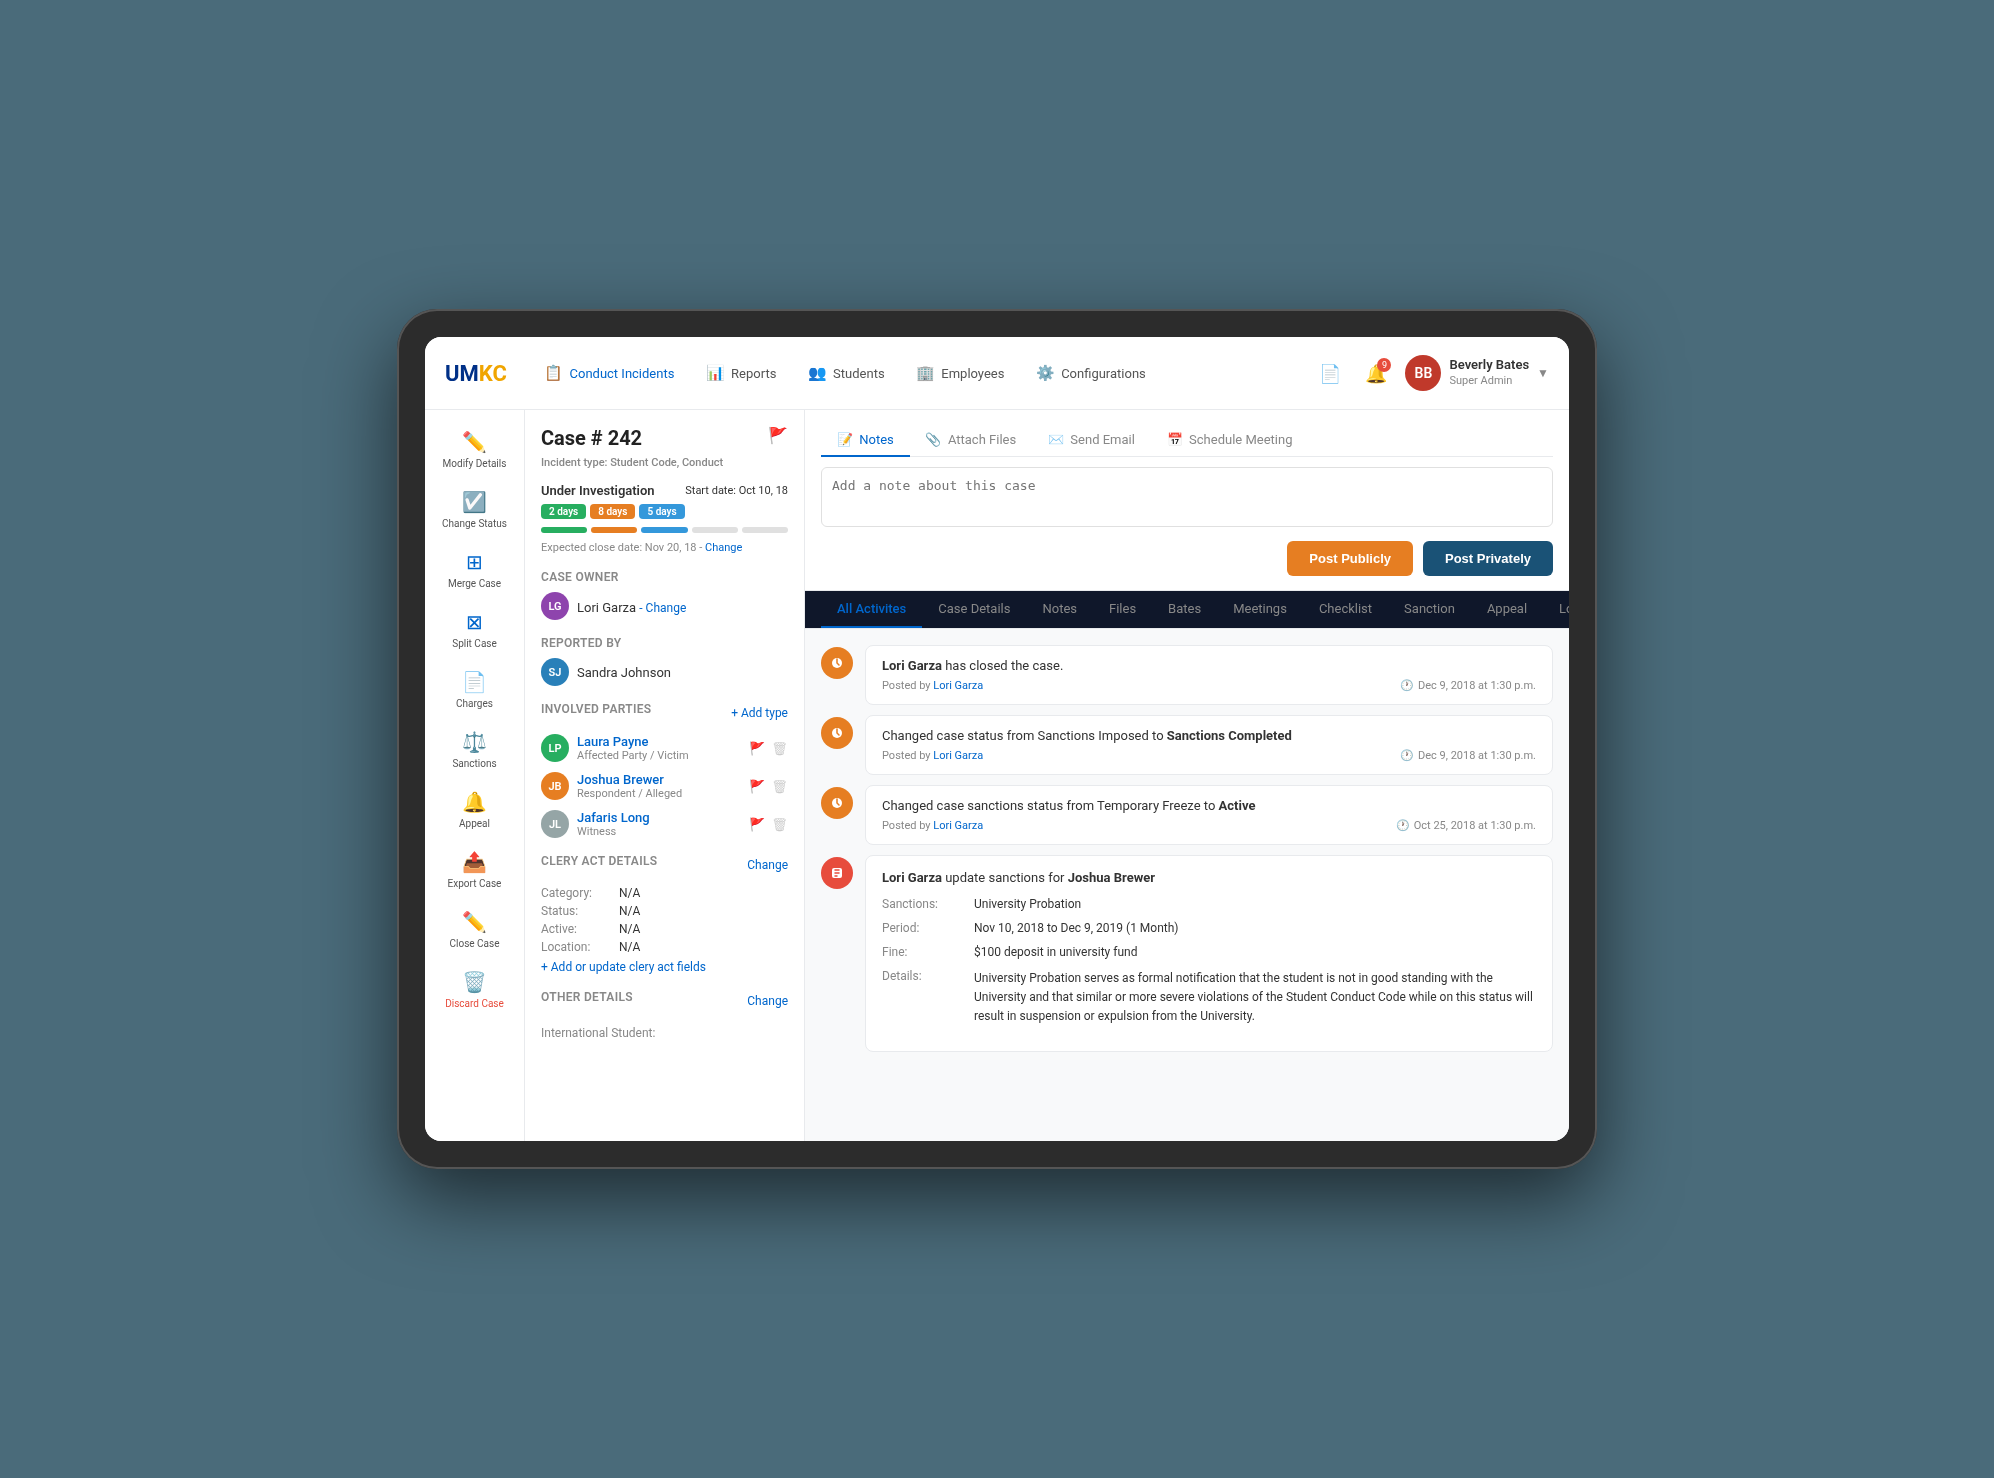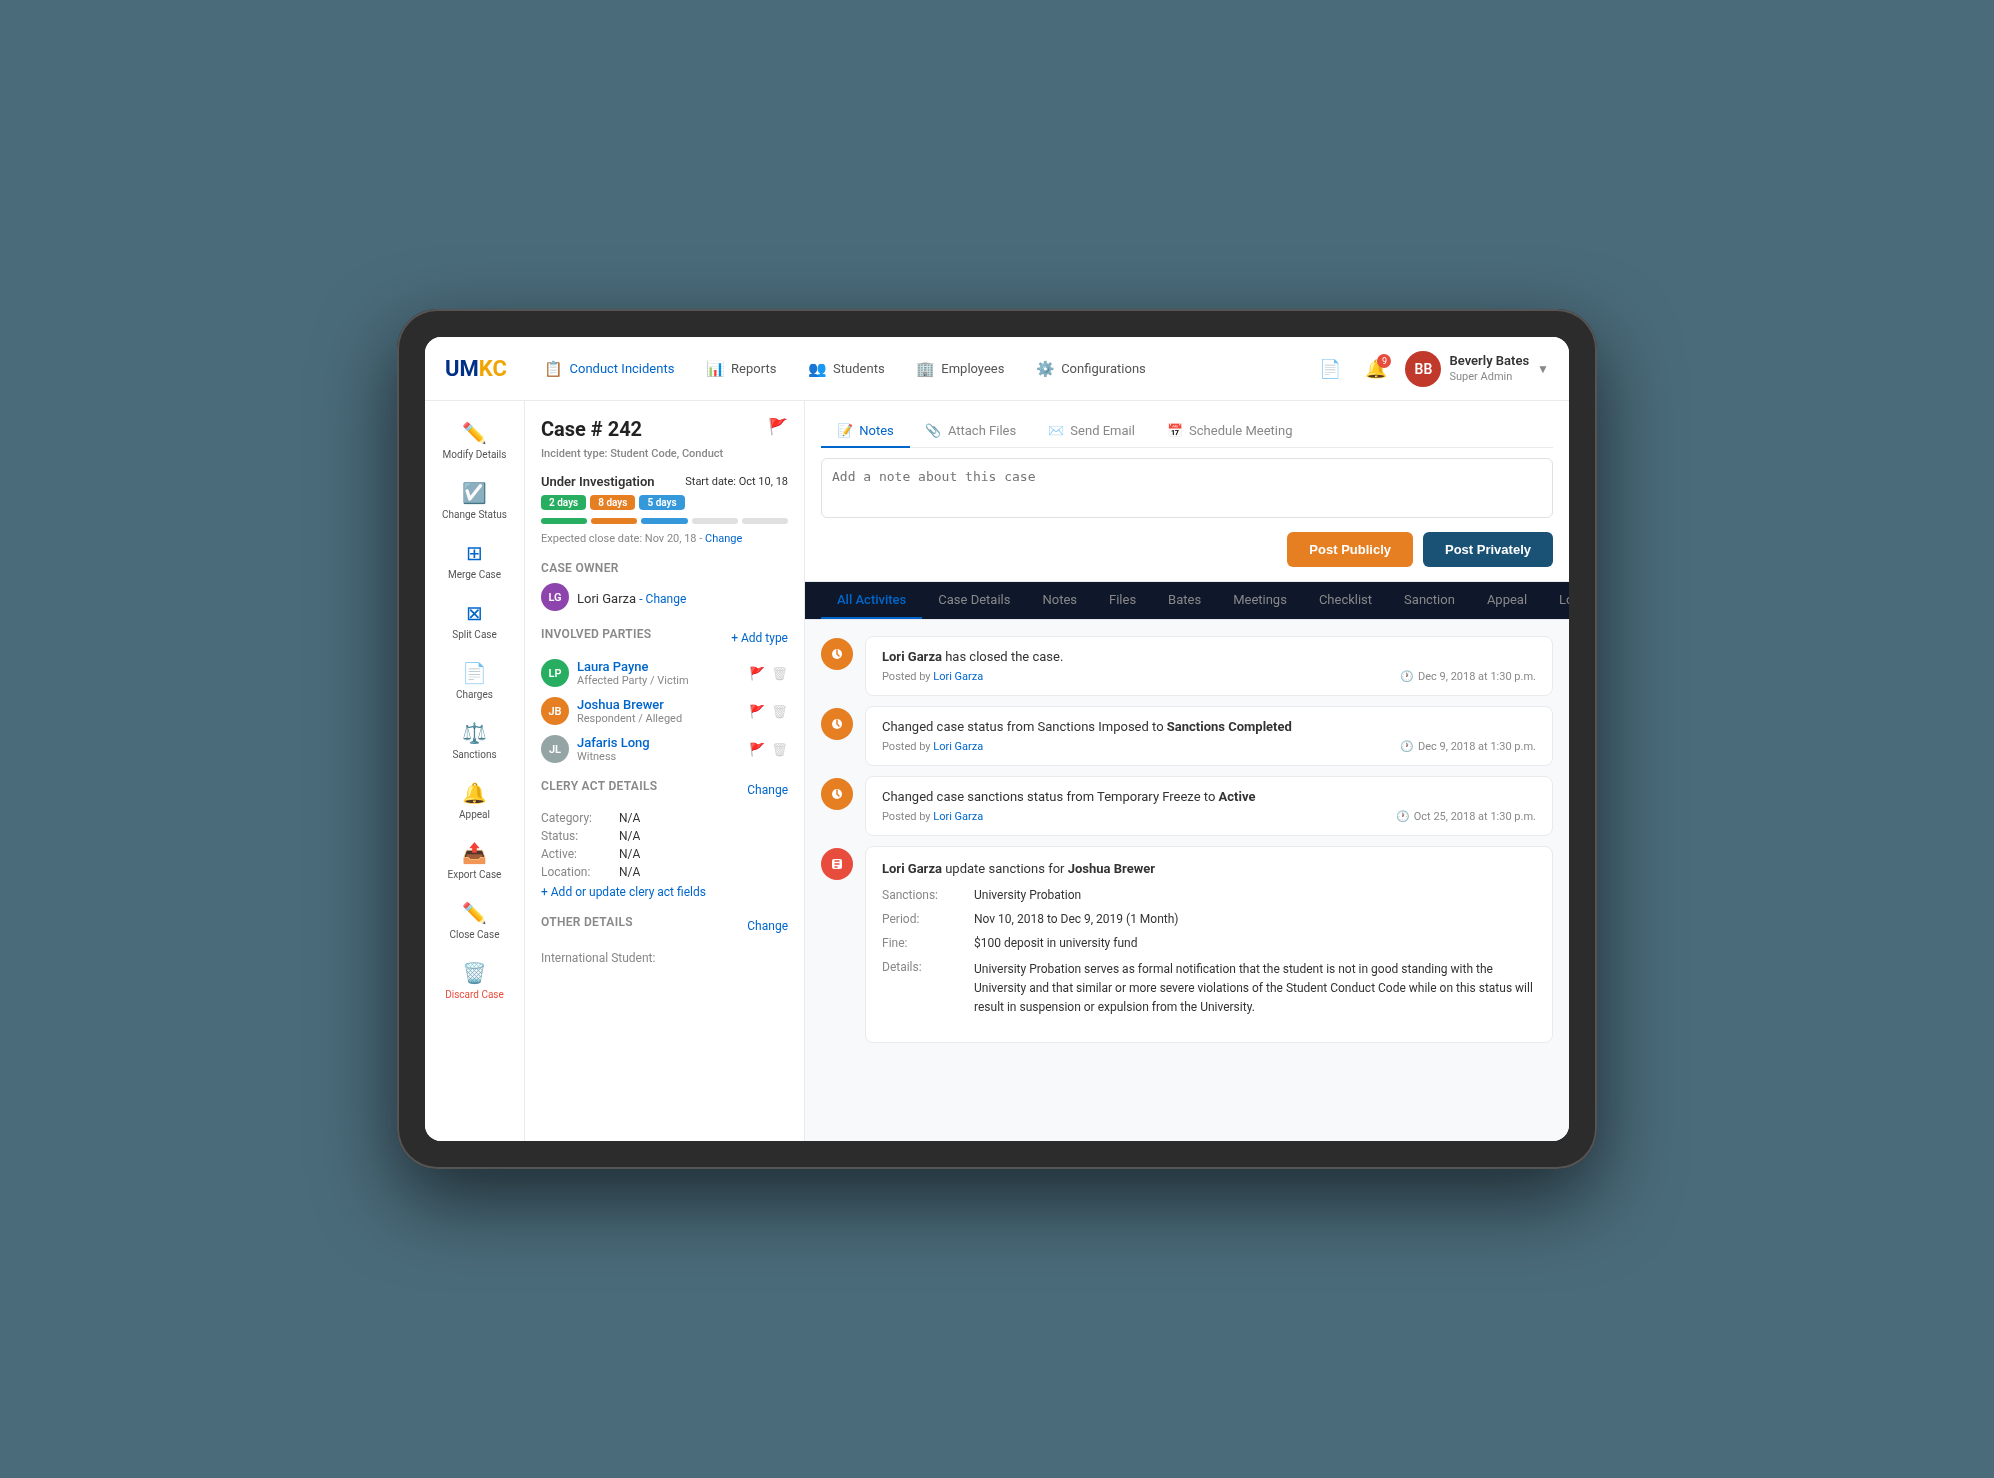--- a/index.html
+++ b/index.html
@@ -28,21 +28,21 @@
       overflow: hidden;
       display: flex;
       flex-direction: column;
     }
     
     .top-nav {
       background: #fff;
       display: flex;
       align-items: center;
       padding: 0 20px;
-      height: 64px;
+      height: 73px;
       border-bottom: 1px solid #e8eaed;
       flex-shrink: 0;
     }
     .logo-area {
       display: flex;
       align-items: center;
       margin-right: 24px;
     }
     .logo-text {
       font-size: 22px;
@@ -581,20 +581,27 @@
             <div class="mini-avatar">LG</div>
             <div>
               <span class="owner-name">
                 <span>Lori Garza</span>
                 <a> - Change</a>
               </span>
             </div>
           </div>
         </div>
 
+        <div class="section-block">
+          <div class="section-title">Reported by</div>
+          <div class="owner-row">
+            <div class="mini-avatar" style="background:#2980b9;">SJ</div>
+            <div class="reporter-name">Sandra Johnson</div>
+          </div>
+        </div>
 
         <div class="section-block">
           <div class="involved-header">
             <div class="section-title">Involved Parties</div>
             <span class="add-more">+ Add type</span>
           </div>
           <div class="party-item">
             <div class="mini-avatar" style="background:#27ae60;">LP</div>
             <div class="party-info">
               <div class="party-name">Laura Payne</div>

